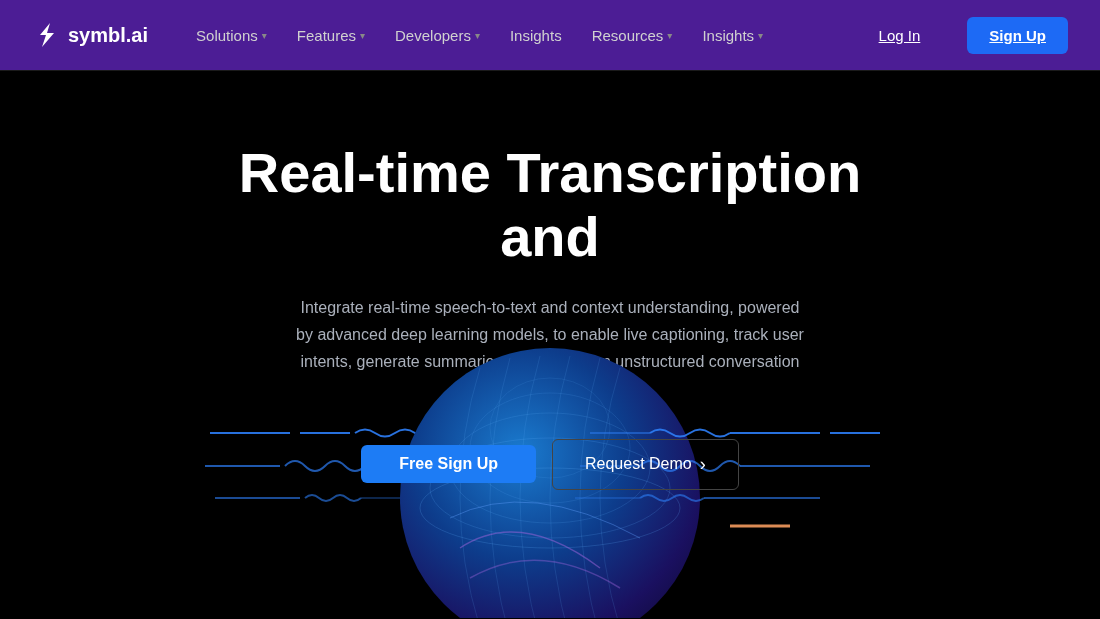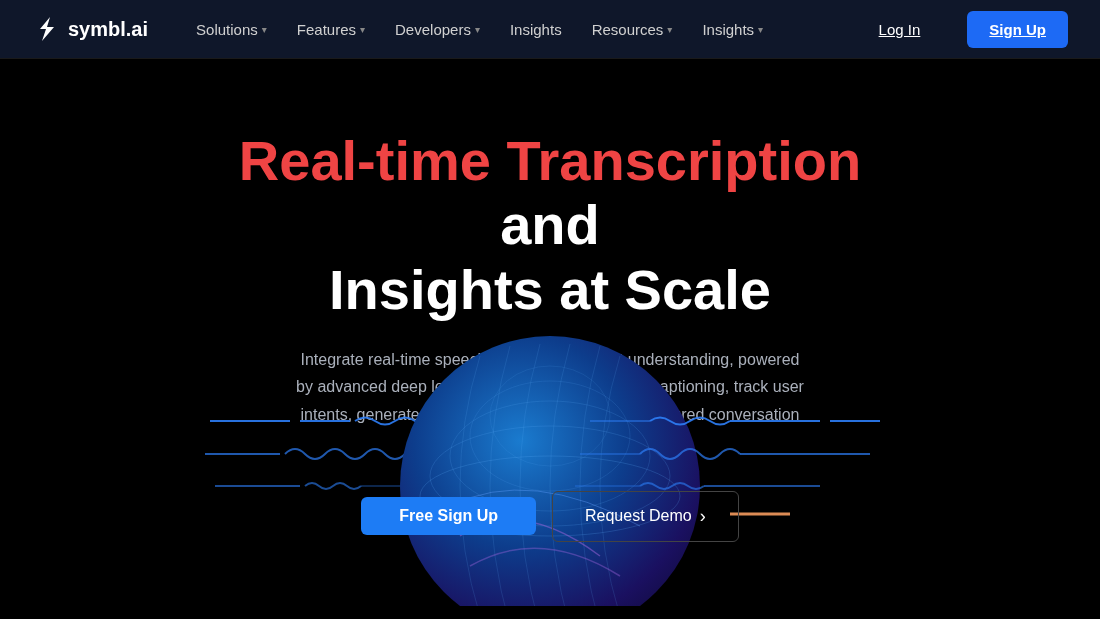--- a/index.html
+++ b/index.html
@@ -11,22 +11,22 @@
       background: #000;
       font-family: -apple-system, BlinkMacSystemFont, 'Segoe UI', sans-serif;
       color: #fff;
     }
 
     
     nav {
       display: flex;
       align-items: center;
       padding: 0 32px;
-      height: 59px;
-      background: #0f172a;
+      height: 71px;
+      background: #4c1d95;
       border-bottom: 1px solid #1a1a1a;
       position: relative;
       z-index: 10;
     }
 
     .logo {
       display: flex;
       align-items: center;
       gap: 8px;
       font-size: 20px;
@@ -112,21 +112,21 @@
 
     .hero-heading {
       font-size: 56px;
       font-weight: 800;
       line-height: 1.15;
       max-width: 700px;
       margin-bottom: 24px;
     }
 
     .hero-heading .blue {
-      color: #ef4444;
+      color: #ffffff;
     }
 
     .hero-heading .white {
       color: #fff;
     }
 
     .hero-subtext {
       font-size: 16px;
       color: #aab0bb;
       line-height: 1.7;
@@ -250,21 +250,20 @@
 
   <div class="nav-right">
     <button class="btn-login">Log In</button>
     <button class="btn-signup">Sign Up</button>
   </div>
 </nav>
 
 <section class="hero">
   <h1 class="hero-heading">
     <span class="blue">Real-time Transcription</span><span class="white"> and</span><br>
-    <span class="white">Insights at Scale</span>
   </h1>
 
   <p class="hero-subtext">Integrate real-time speech-to-text and context understanding, powered by advanced deep learning models, to enable live captioning, track user intents, generate summaries and more from unstructured conversation data.</p>
 
   <div class="hero-buttons">
     <button class="btn-free">Free Sign Up</button>
     <button class="btn-demo">
       <span>Request Demo</span>
       <span style="font-size:18px;">›</span>
     </button>

